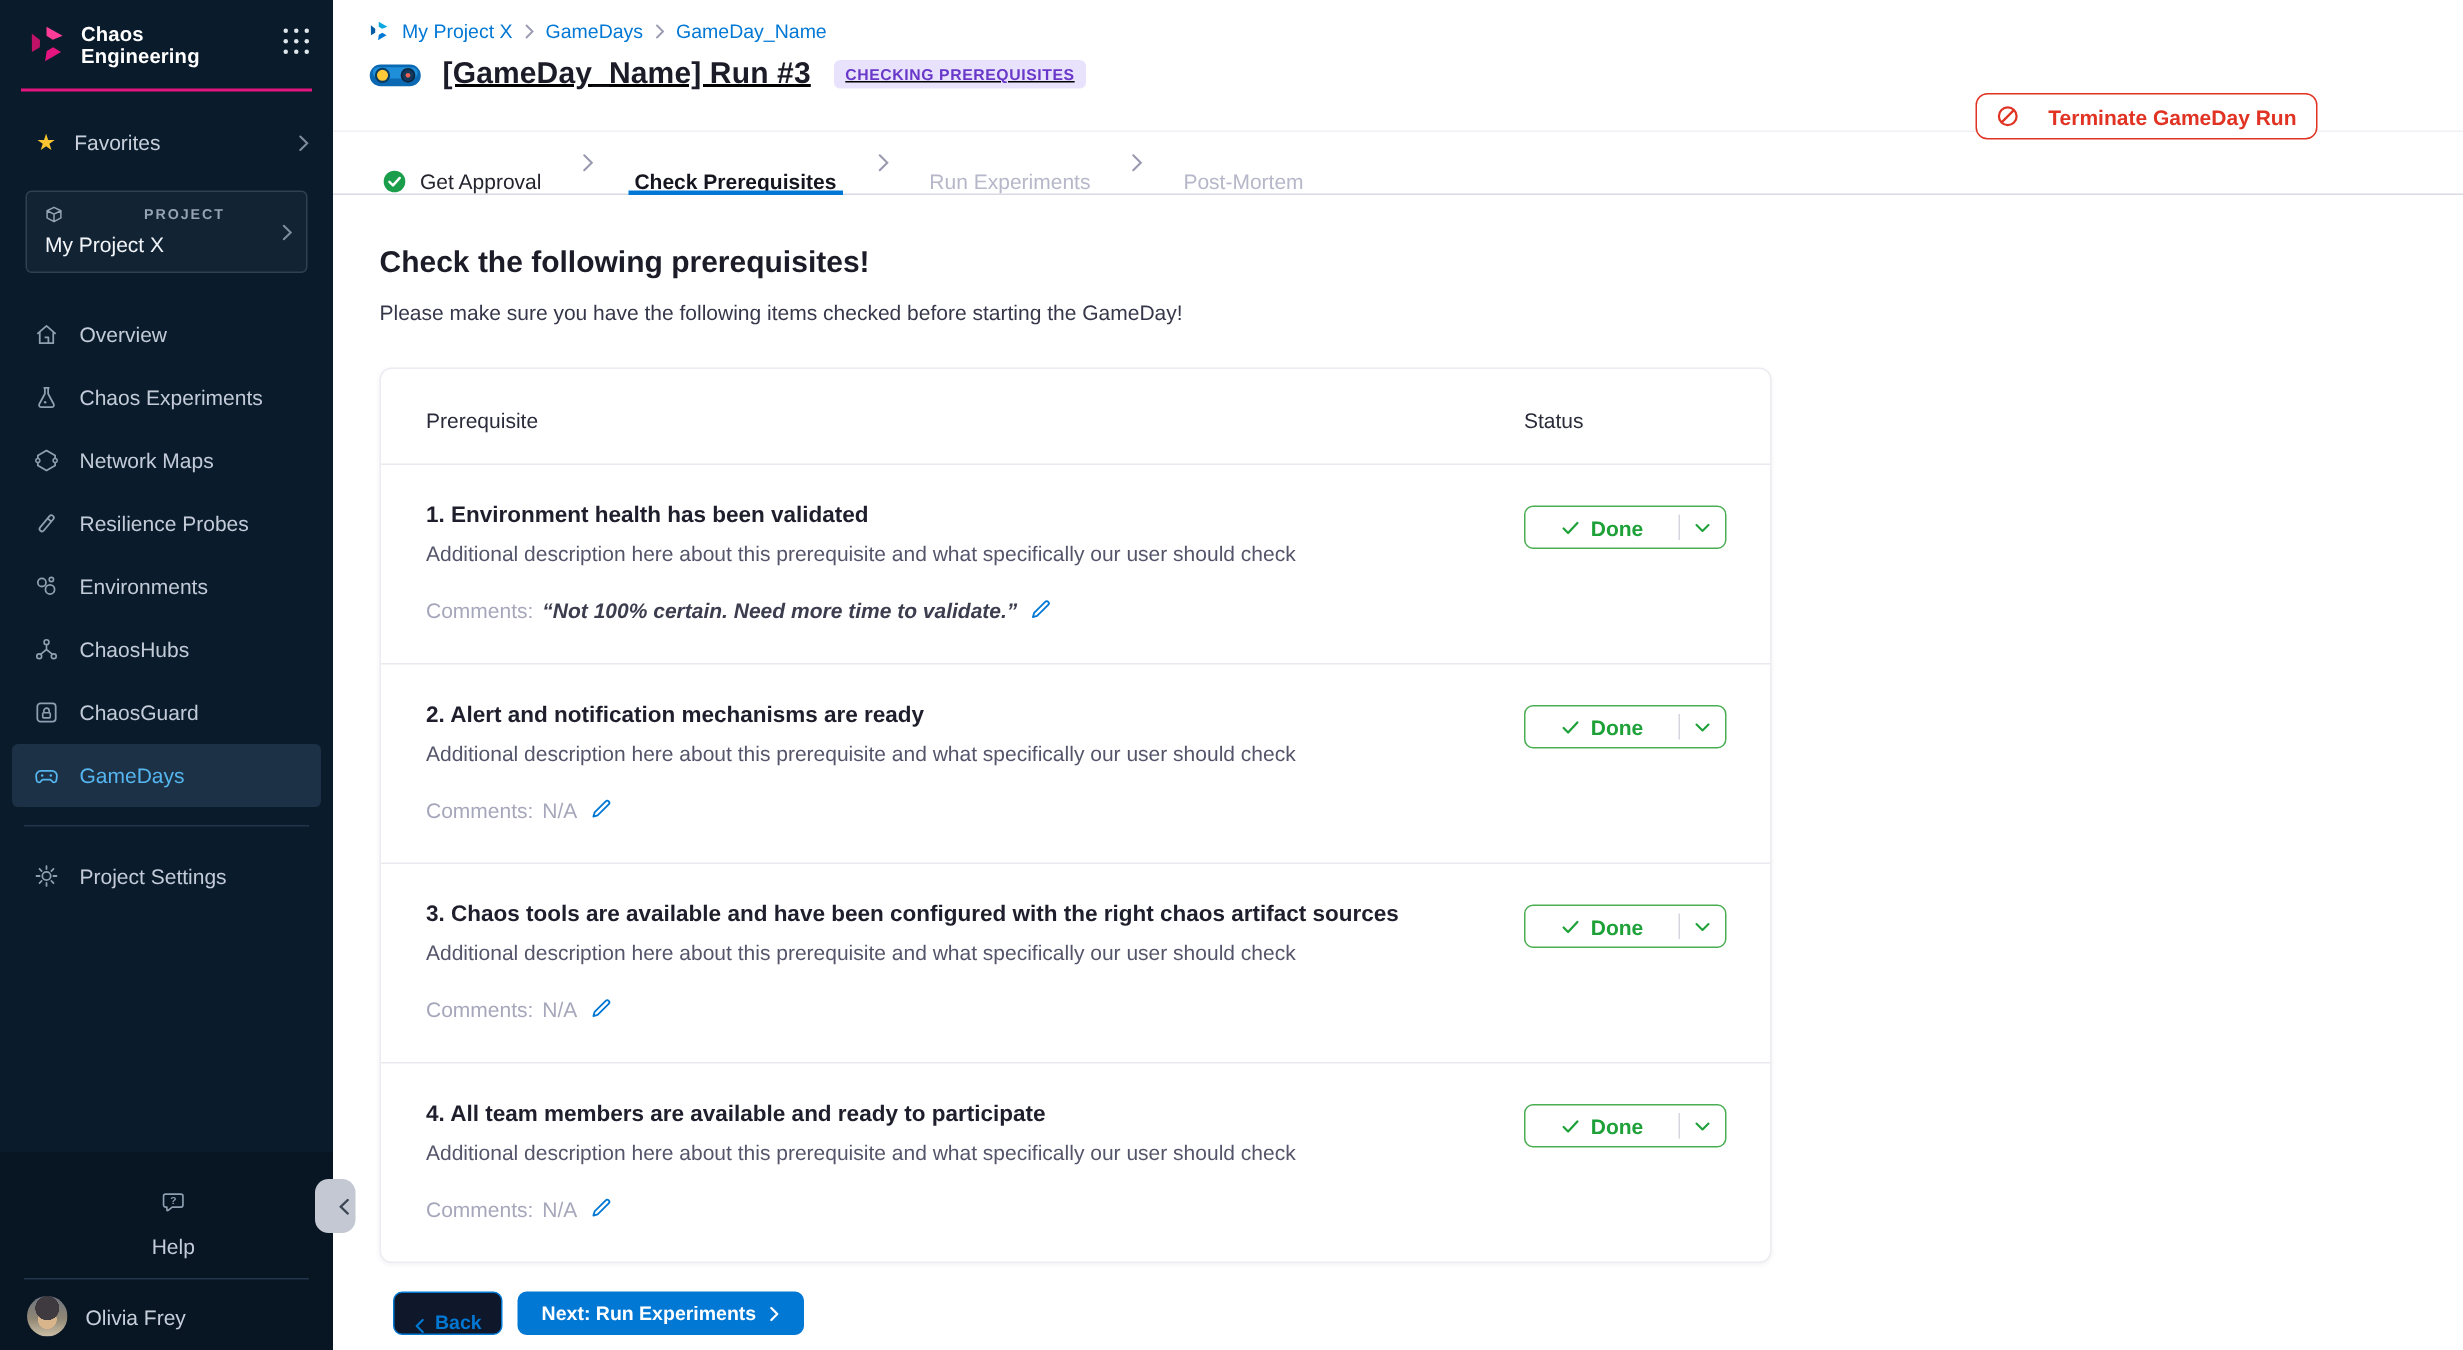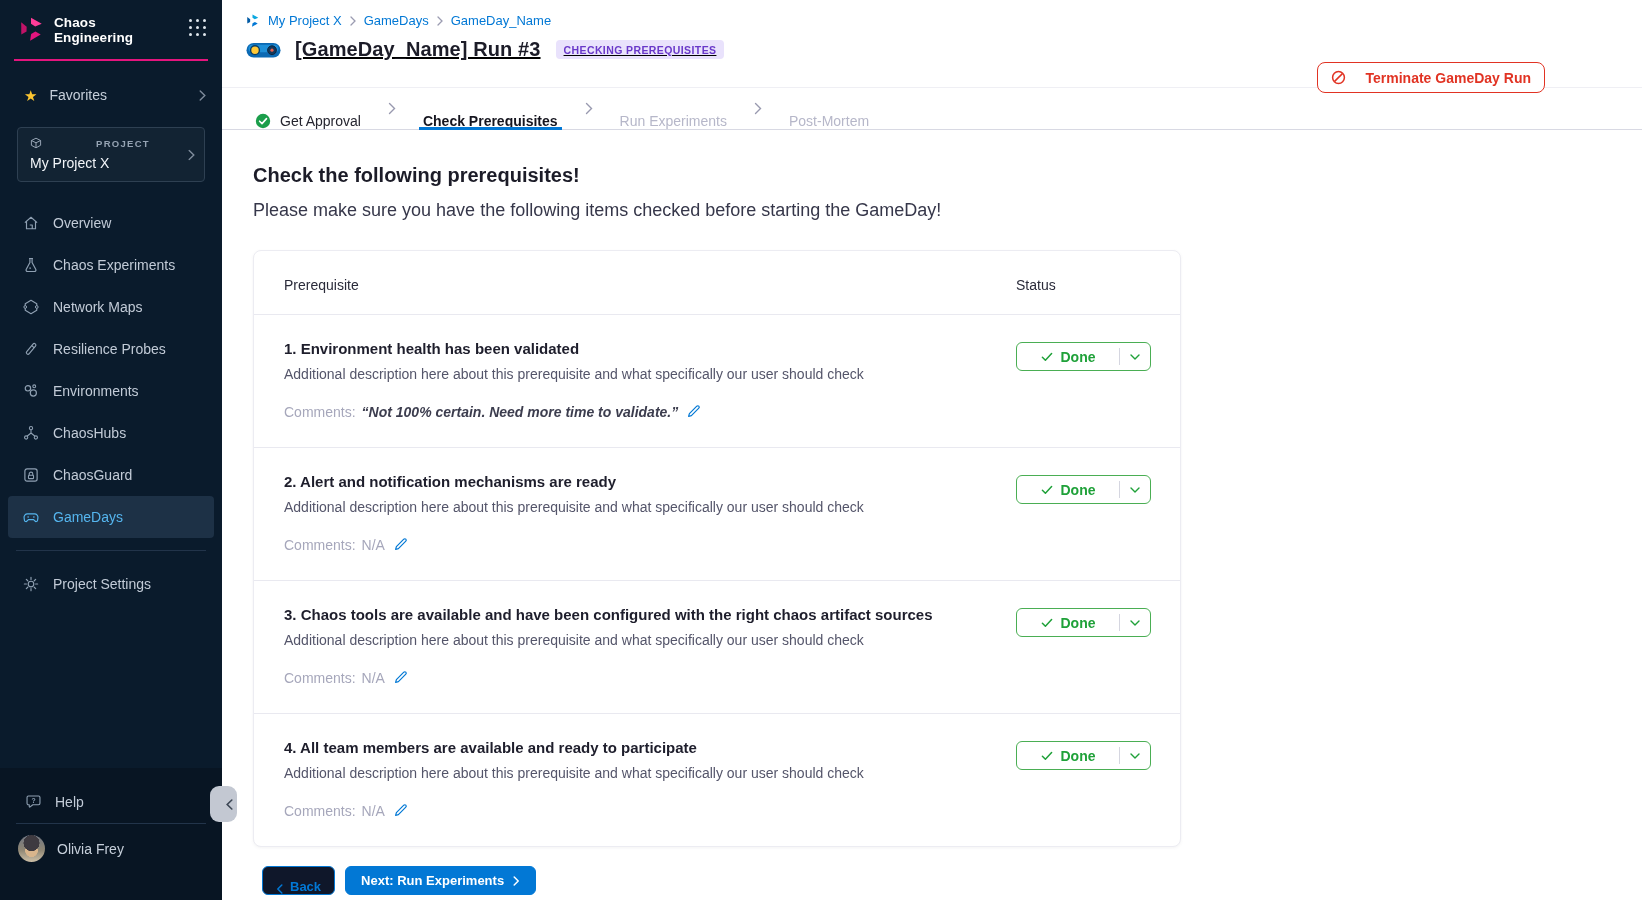--- a/index.html
+++ b/index.html
@@ -30,21 +30,21 @@
 
   nav { margin-top:20px; }
   .nav-item { display:flex; align-items:center; gap:13px; height:42px; margin:0 8px; padding:0 14px;
               border-radius:4px; cursor:pointer; color:#c2cbd7; font-size:14px; }
   .nav-item .nicon { color:#8fa0b2; display:flex; }
   .nav-item.active { background:#1d3146; color:#55b5ee; font-weight:500; }
   .nav-item.active .nicon { color:#55b5ee; }
   .sb-divider { height:1px; background:#22344a; margin:12px 16px; }
 
   .sb-bottom { position:absolute; left:0; right:0; bottom:0; height:132px; background:#081523; }
-  .help-row { display:flex; align-items:center; gap:13px; padding:25px 16px 11px 25px; color:#c2cbd7; font-size:14px; cursor:pointer; }
+  .help-row { display:flex; align-items:center; gap:13px; padding:25px 16px 11px 25px; color:#c2cbd7; font-size:14px; cursor:pointer;flex-direction:column; }
   .help-row .nicon { color:#8fa0b2; display:flex; }
   .bottom-divider { height:1px; background:#22344a; margin:2px 16px 0 16px; }
   .user-row { display:flex; align-items:center; gap:12px; padding:11px 16px 0 18px; cursor:pointer; }
   .avatar { width:27px; height:27px; border-radius:50%;
             background: radial-gradient(circle at 50% 30%, #3e3a40 0 34%, transparent 35%),
                         radial-gradient(circle at 50% 58%, #d9b58c 0 30%, transparent 31%),
                         linear-gradient(180deg,#6f7582 0%, #8e8674 55%, #cdbfa6 100%); }
   .user-name { color:#c6cfda; font-size:14px; }
 
   .collapse-handle { position:absolute; left:210px; top:786px; width:27px; height:36px; background:#c3c8d2;
@@ -68,21 +68,21 @@
   .tabbar { position:relative; height:42px; border-bottom:1px solid #d8d9e3; display:flex; align-items:stretch; padding-left:33px; }
   .step { position:relative; display:flex; align-items:flex-end; gap:9px; font-size:14px; cursor:pointer; }
   .step.done .step-label { color:#25252f; font-weight:500; }
   .step.active .step-label { color:#15151f; font-weight:700; }
   .step.active::after { content:""; position:absolute; left:-4px; right:-4px; bottom:-1px; height:3px; background:#0278d5; }
   .step.upcoming .step-label { color:#b6b7c9; }
   .step-sep { display:flex; align-items:center; margin:0 27px; color:#9899af; }
 
   .content { padding:34px 0 0 31px; }
   .content h2 { font-size:20px; font-weight:700; color:#1c1c28; }
-  .content .sub { margin-top:13px; font-size:18px; color:#36374a; }
+  .content .sub { margin-top:13px; font-size:14px; color:#36374a; }
 
   .card { margin-top:29px; width:928px; background:#fff; border:1px solid #ececf2; border-radius:8px;
           box-shadow:0 1px 3px rgba(96,97,112,.08); overflow:hidden; }
   .thead { display:flex; padding:26px 29px 21px 30px; font-size:14px; font-weight:500; color:#2a2b3a; }
   .thead .th-left { flex:1; }
   .thead .th-right { width:135px; }
   .tdivider { height:1px; background:#e9e9f0; }
 
   .prow { display:flex; padding:25px 29px 27px 30px; }
   .pleft { flex:1; padding-right:30px; }

